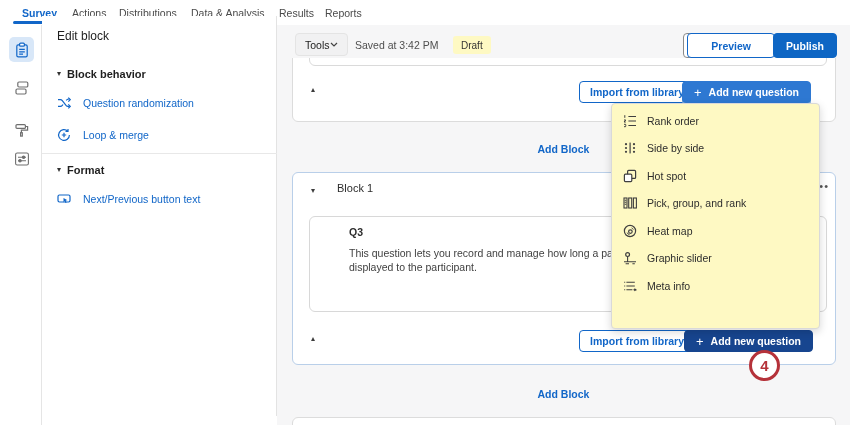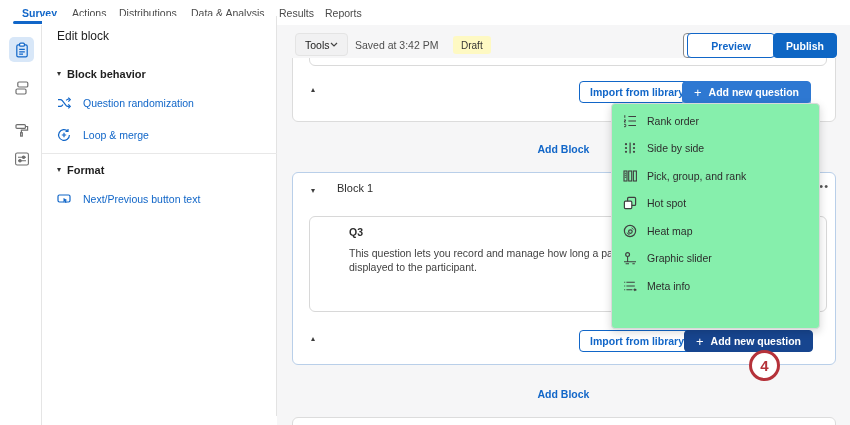--- a/index.html
+++ b/index.html
@@ -55,21 +55,21 @@
   .add-block { position:absolute; left:0; width:573px; text-align:center; font-size:10.5px; color:#1166c8; font-weight:bold; cursor:pointer; }
 
   .block1 { left:15px; top:114px; width:544px; height:193px; border:1px solid #b9cfe9; }
   .blk-title { position:absolute; left:44px; top:9px; font-size:11px; color:#2d2d2d; cursor:text; }
   .blk-dots { position:absolute; right:6px; top:7px; font-size:11px; letter-spacing:1px; color:#555; cursor:pointer; }
   .q-card { position:absolute; left:16px; top:43px; width:518px; height:96px; background:#fff; border:1px solid #d8d8d8; border-radius:6px; cursor:pointer; }
   .q-id { position:absolute; left:39px; top:9px; font-size:10.5px; font-weight:bold; color:#2d2d2d; }
   .q-desc { position:absolute; left:39px; top:27px; width:462px; font-size:10.5px; color:#3f3f3f; line-height:14px; white-space:nowrap; overflow:hidden; }
 
   
-  .menu { position:absolute; left:334px; top:45px; width:209px; height:226px; background:#86efac; border:1px solid #d9d9d9; border-radius:4px; box-shadow:0 3px 8px rgba(0,0,0,.16); z-index:10; padding:3px 0; }
+  .menu { position:absolute; left:334px; top:45px; width:209px; height:226px; background:#fef9c3; border:1px solid #d9d9d9; border-radius:4px; box-shadow:0 3px 8px rgba(0,0,0,.16); z-index:10; padding:3px 0; }
   .menu-item { height:27.5px; display:flex; align-items:center; gap:10px; padding:0 0 0 11px; cursor:pointer; }
   .menu-label { font-size:10.5px; color:#2d2d2d; white-space:nowrap; }
 
   
   .step-circle { position:absolute; left:472px; top:292px; width:31px; height:31px; border:3px solid #b5323a; border-radius:50%; background:#fff; display:flex; align-items:center; justify-content:center; font-size:15px; font-weight:bold; color:#b5323a; z-index:30; }
 
   .block-bottom { left:15px; top:359px; width:544px; height:70px; }
 
   svg { display:block; }
 </style>
@@ -251,41 +251,41 @@
               <circle cx="11" cy="3.2" r="1.1"></circle>
                 <circle cx="11" cy="7" r="1.1"></circle>
                 <circle cx="11" cy="10.8" r="1.1"></circle>
               <rect x="6.5" y="1.6" width="1.2" height="10.8"></rect>
             </svg>
           </span>
           <span class="menu-label">Side by side</span>
         </div>
         <div class="menu-item">
           <span>
+            <svg width="14" height="14" viewBox="0 0 14 14" fill="none" stroke="#3f3f3f" stroke-width="1.2">
+              <rect x="4.6" y="1.4" width="8" height="8" rx="1"></rect>
+              <rect x="1.4" y="5.2" width="7.4" height="7.4" rx="1" fill="#fff"></rect>
+            </svg>
+          </span>
+          <span class="menu-label">Hot spot</span>
+        </div>
+        <div class="menu-item">
+          <span>
             <svg width="14" height="14" viewBox="0 0 14 14" fill="none" stroke="#3f3f3f" stroke-width="1.1">
               <rect x="1" y="2" width="3" height="10"></rect>
                 <path d="M1.7 4.3h1.6M1.7 6.3h1.6M1.7 8.3h1.6"></path>
               <rect x="5.7" y="2" width="3" height="10"></rect>
               <rect x="10.4" y="2" width="3" height="10"></rect>
             </svg>
           </span>
           <span class="menu-label">Pick, group, and rank</span>
         </div>
         <div class="menu-item">
           <span>
             <svg width="14" height="14" viewBox="0 0 14 14" fill="none" stroke="#3f3f3f" stroke-width="1.2">
-              <rect x="4.6" y="1.4" width="8" height="8" rx="1"></rect>
-              <rect x="1.4" y="5.2" width="7.4" height="7.4" rx="1" fill="#fff"></rect>
-            </svg>
-          </span>
-          <span class="menu-label">Hot spot</span>
-        </div>
-        <div class="menu-item">
-          <span>
-            <svg width="14" height="14" viewBox="0 0 14 14" fill="none" stroke="#3f3f3f" stroke-width="1.2">
               <circle cx="7" cy="7" r="5.6"></circle>
               <circle cx="7.4" cy="7.6" r="1.8"></circle>
               <path d="M4.2 8.6a3.4 3.4 0 0 0 2.4 2.2M8.6 3.9a3.3 3.3 0 0 1 1.7 1.6" stroke-width="1"></path>
             </svg>
           </span>
           <span class="menu-label">Heat map</span>
         </div>
         <div class="menu-item">
           <span>
             <svg width="14" height="14" viewBox="0 0 14 14" fill="none" stroke="#3f3f3f" stroke-width="1.2">

